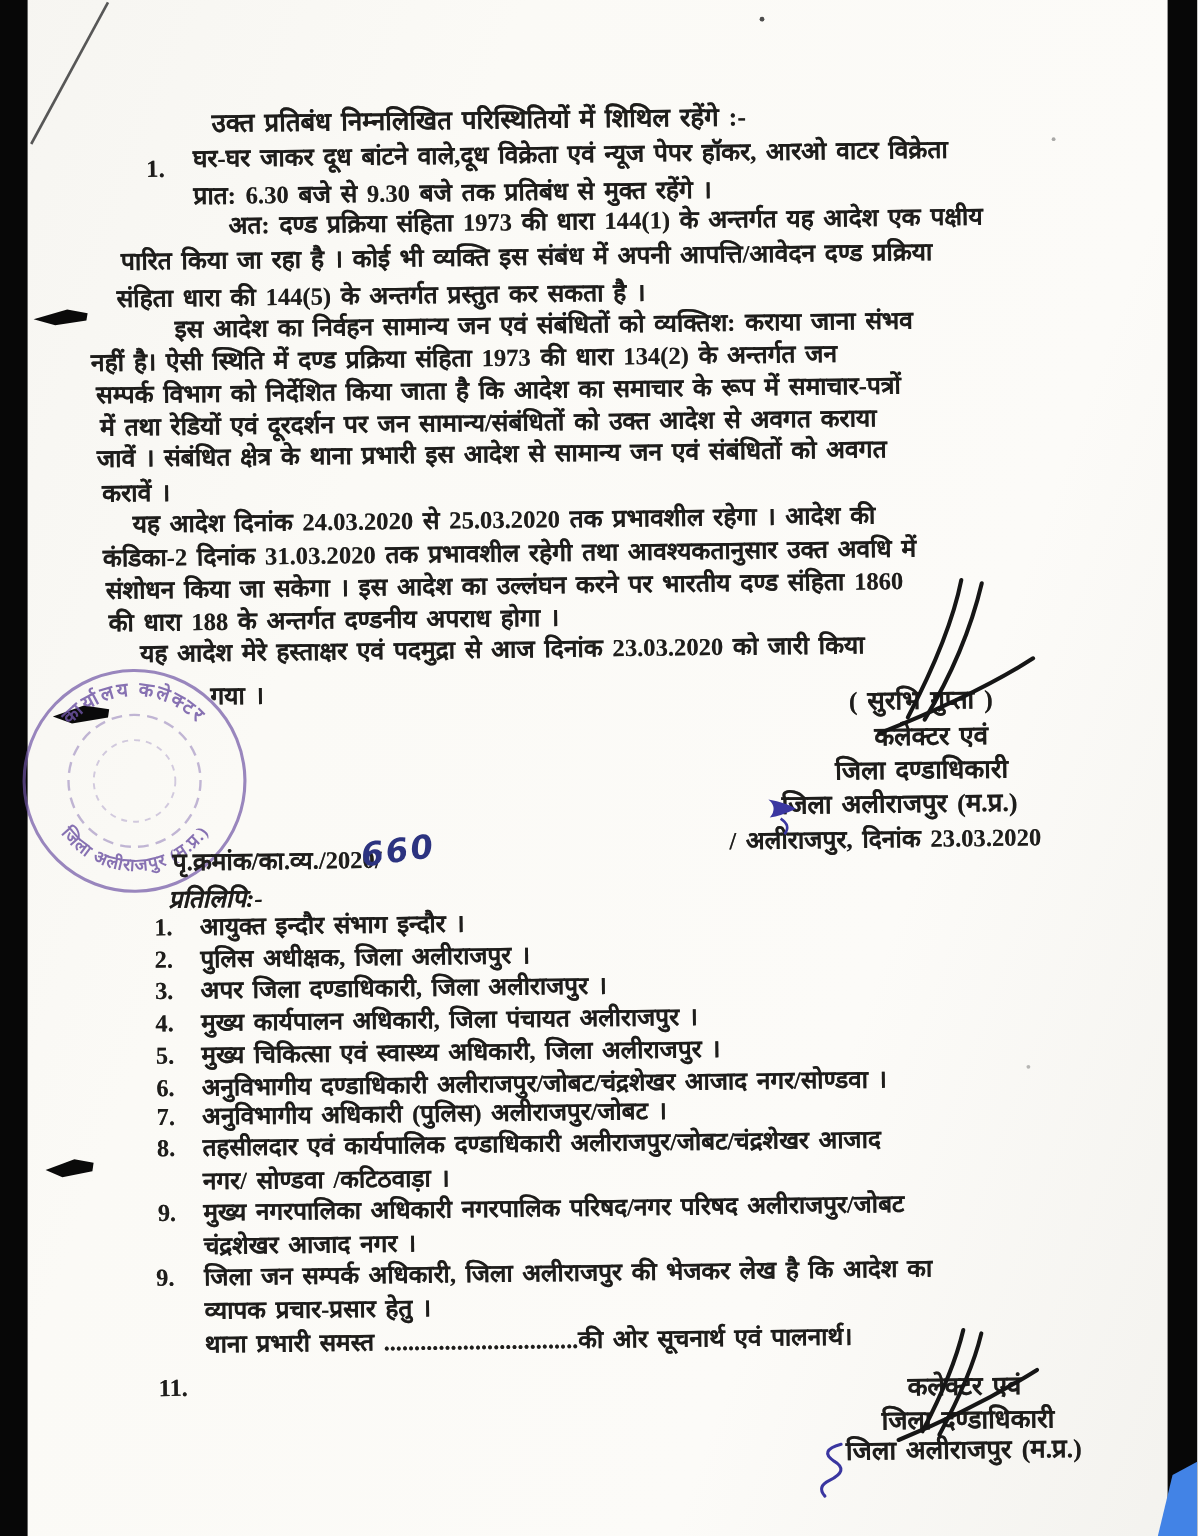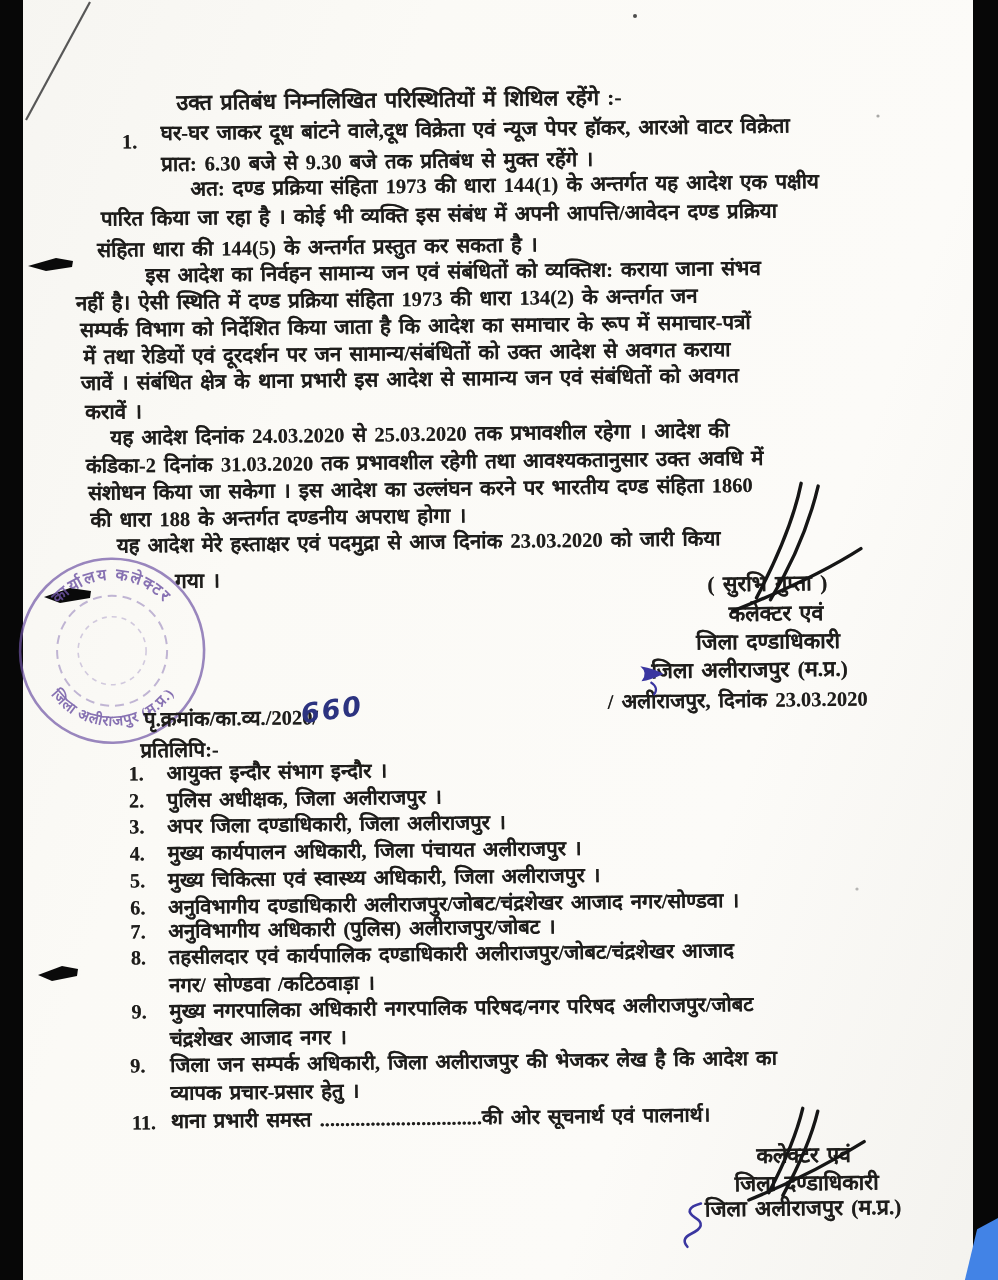--- a/index.html
+++ b/index.html
@@ -88,21 +88,21 @@
     <div class="ln" style="left:132px;top:563px;margin-left:44px;">गया ।</div>
 
     <div class="ln sig" style="left:708px;top:573px;">( सुरभि गुप्ता )</div>
     <div class="ln sig" style="left:729px;top:603px;">कलेक्टर एवं</div>
     <div class="ln sig" style="left:696px;top:631px;">जिला दण्डाधिकारी</div>
     <div class="ln sig" style="left:651px;top:659px;">जिला अलीराजपुर (म.प्र.)</div>
     <div class="ln" style="left:607px;top:689px;">/ अलीराजपुर, दिनांक 23.03.2020</div>
 
     <div class="ln" style="left:143px;top:701px;">पृ.क्रमांक/का.व्य./2020/</div>
     <div class="ln hand" style="left:300px;top:694px;">660</div>
-    <div class="ln" style="left:139px;top:732px;">प्रतिलिपि:-</div>
+    <div class="ln" style="left:139px;top:732px;font-style:italic;">प्रतिलिपि:-</div>
 
     <div class="ln row-t" style="left:127px;top:755px;">1.</div>
     <div class="ln row-t" style="left:165px;top:755px;">आयुक्त इन्दौर संभाग इन्दौर ।</div>
     <div class="ln row-t" style="left:127px;top:782px;">2.</div>
     <div class="ln row-t" style="left:165px;top:782px;">पुलिस अधीक्षक, जिला अलीराजपुर ।</div>
     <div class="ln row-t" style="left:127px;top:808px;">3.</div>
     <div class="ln row-t" style="left:165px;top:808px;">अपर जिला दण्डाधिकारी, जिला अलीराजपुर ।</div>
     <div class="ln row-t" style="left:127px;top:835px;">4.</div>
     <div class="ln row-t" style="left:165px;top:835px;">मुख्य कार्यपालन अधिकारी, जिला पंचायत अलीराजपुर ।</div>
     <div class="ln row-t" style="left:127px;top:862px;">5.</div>
@@ -113,21 +113,21 @@
     <div class="ln row-t" style="left:165px;top:913px;">अनुविभागीय अधिकारी (पुलिस) अलीराजपुर/जोबट ।</div>
     <div class="ln row-t" style="left:127px;top:939px;">8.</div>
     <div class="ln row-t" style="left:165px;top:939px;">तहसीलदार एवं कार्यपालिक दण्डाधिकारी अलीराजपुर/जोबट/चंद्रशेखर आजाद</div>
     <div class="ln row-t" style="left:165px;top:967px;">नगर/ सोण्डवा /कटिठवाड़ा ।</div>
     <div class="ln row-t" style="left:127px;top:993px;">9.</div>
     <div class="ln row-t" style="left:165px;top:993px;">मुख्य नगरपालिका अधिकारी नगरपालिक परिषद/नगर परिषद अलीराजपुर/जोबट</div>
     <div class="ln row-t" style="left:165px;top:1021px;">चंद्रशेखर आजाद नगर ।</div>
     <div class="ln row-t" style="left:125px;top:1047px;">9.</div>
     <div class="ln row-t" style="left:165px;top:1047px;">जिला जन सम्पर्क अधिकारी, जिला अलीराजपुर की भेजकर लेख है कि आदेश का</div>
     <div class="ln row-t" style="left:165px;top:1075px;">व्यापक प्रचार-प्रसार हेतु ।</div>
-    <div class="ln row-t" style="left:126px;top:1104px;">11.</div>
+    <div class="ln row-t" style="left:126px;top:1139px;">11.</div>
     <div class="ln row-t" style="left:165px;top:1103px;">थाना प्रभारी समस्त ................................की ओर सूचनार्थ एवं पालनार्थ।</div>
 
     <div class="ln sig" style="left:750px;top:1145px;">कलेक्टर एवं</div>
     <div class="ln sig" style="left:728px;top:1173px;">जिला दण्डाधिकारी</div>
     <div class="ln sig" style="left:698px;top:1198px;">जिला अलीराजपुर (म.प्र.)</div>
 
     <svg style="left:0;top:0;" width="998" height="1280" viewBox="0 0 998 1280">
       <g stroke="#161616" stroke-width="3.4" fill="none" stroke-linecap="round">
         <path d="M 803 487 C 796 520 778 562 757 601"></path>
         <path d="M 820 490 C 811 526 794 566 771 603"></path>

